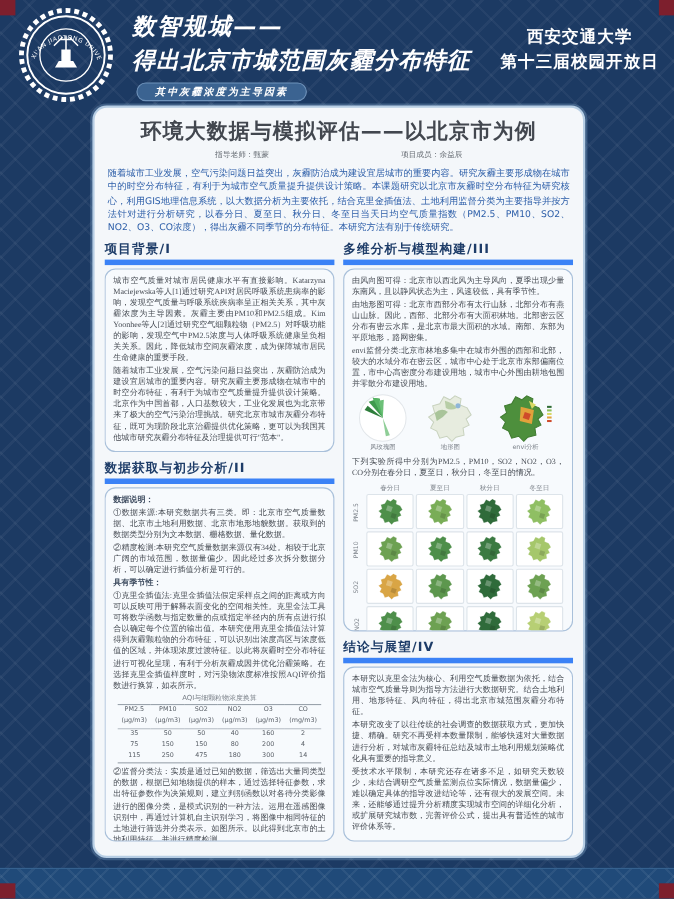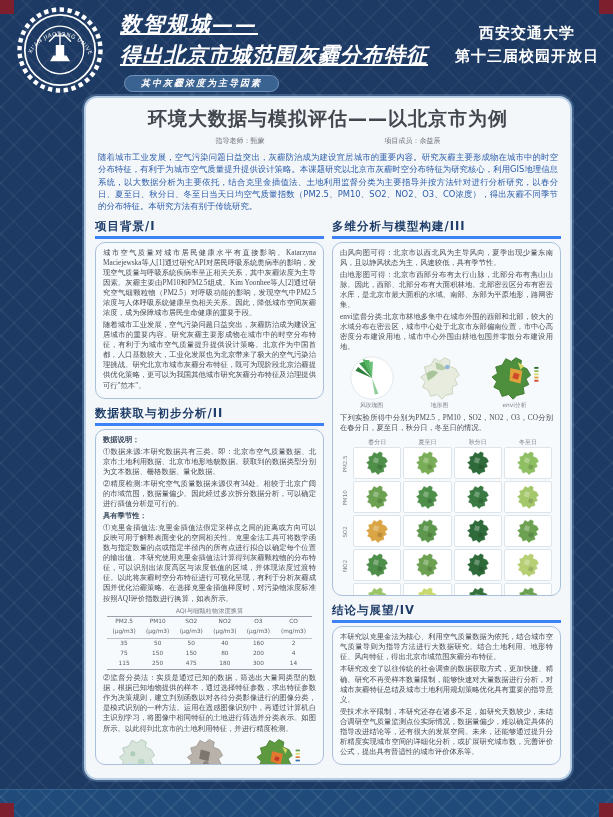--- a/index.html
+++ b/index.html
@@ -12,40 +12,40 @@
   .corner{position:absolute;width:14px;height:14px;background:#7d1f2d;z-index:5;}
   .c-tl{top:0;left:0}.c-tr{top:0;right:0}.c-bl{bottom:0;left:0}.c-br{bottom:0;right:0}
   .footer-band{position:absolute;left:0;right:0;bottom:0;height:27px;background:#204a79;
     border-top:1px solid #35618f;
     background-image:repeating-linear-gradient(45deg,transparent 0 14px,rgba(255,255,255,0.06) 14px 16px),
       repeating-linear-gradient(-45deg,transparent 0 14px,rgba(255,255,255,0.06) 14px 16px);}
 
   
   .hdr{position:absolute;top:0;left:0;right:0;height:95px;color:#fff;}
   .logo{position:absolute;left:16px;top:6px;width:88px;height:88px;}
-  .hdr-titles{position:absolute;left:120px;top:10px;text-decoration:underline;}
+  .hdr-titles{position:absolute;left:120px;top:10px;}
   .callig{font-family:"DejaVu Serif",serif;font-style:italic;font-weight:bold;}
   .hdr-t1{font-size:21px;letter-spacing:2px;}
   .hdr-t2{font-size:21px;letter-spacing:1px;margin-top:3px;}
   .hdr-badge{display:inline-block;margin-top:6px;margin-left:4px;background:#3b6391;border:1px solid #6f93bb;
     border-radius:10px;padding:1px 16px;font-size:9px;letter-spacing:2px;}
   .hdr-right{position:absolute;right:14px;top:22px;text-align:center;font-weight:bold;
     font-size:15px;line-height:1.55;letter-spacing:1px;}
 
   
-  .card{position:absolute;left:84px;top:96px;width:488px;height:684px;background:#f4f7fa;
+  .card{position:absolute;left:84px;top:96px;width:448px;height:684px;background:#f4f7fa;
     border:2px solid #b7cee4;border-radius:13px;box-shadow:0 0 0 2px rgba(130,165,200,0.35);
     padding:6px 9px 8px 9px;box-sizing:border-box;display:flex;flex-direction:column;overflow:hidden;}
   .poster-title{text-align:center;font-size:19px;font-weight:bold;color:#42474f;letter-spacing:1px;margin-top:2px;}
   .credits{display:flex;justify-content:center;gap:120px;font-size:7px;color:#6a7077;margin-top:4px;}
   .abstract{font-size:8.4px;line-height:1.47;color:#2b5da8;text-align:justify;margin:5px 3px 4px 3px;}
   .cols{flex:1;display:flex;gap:8px;overflow:hidden;}
   .col{flex:1;min-width:0;display:flex;flex-direction:column;}
   h3.sec{margin:2px 0 3px 0;font-size:11.5px;color:#1d3c68;letter-spacing:1px;
-    border-bottom:3px solid #3b82f6;padding-bottom:2px;font-weight:bold;}
+    border-bottom:5px solid #3b82f6;padding-bottom:2px;font-weight:bold;}
   .box{border:1.5px solid #a9c0da;border-radius:10px;background:#f7fafd;
     padding:5px 7px;font-size:7.3px;line-height:1.38;color:#474c54;text-align:justify;
     margin-bottom:5px;overflow:hidden;}
   .box p{margin:0 0 2px 0;font-family:Liberation Serif, serif;}
   .lbl{font-weight:bold;color:#3c4a5e;}
 
   
   .tbl-title{text-align:center;font-size:6.3px;color:#7c828a;margin:3px 0 1px 0;}
   table.aqi{width:96%;margin:0 auto 3px auto;border-collapse:collapse;font-size:5.8px;color:#5a6068;
     border-top:1px solid #9aa3ac;border-bottom:1px solid #9aa3ac;}

